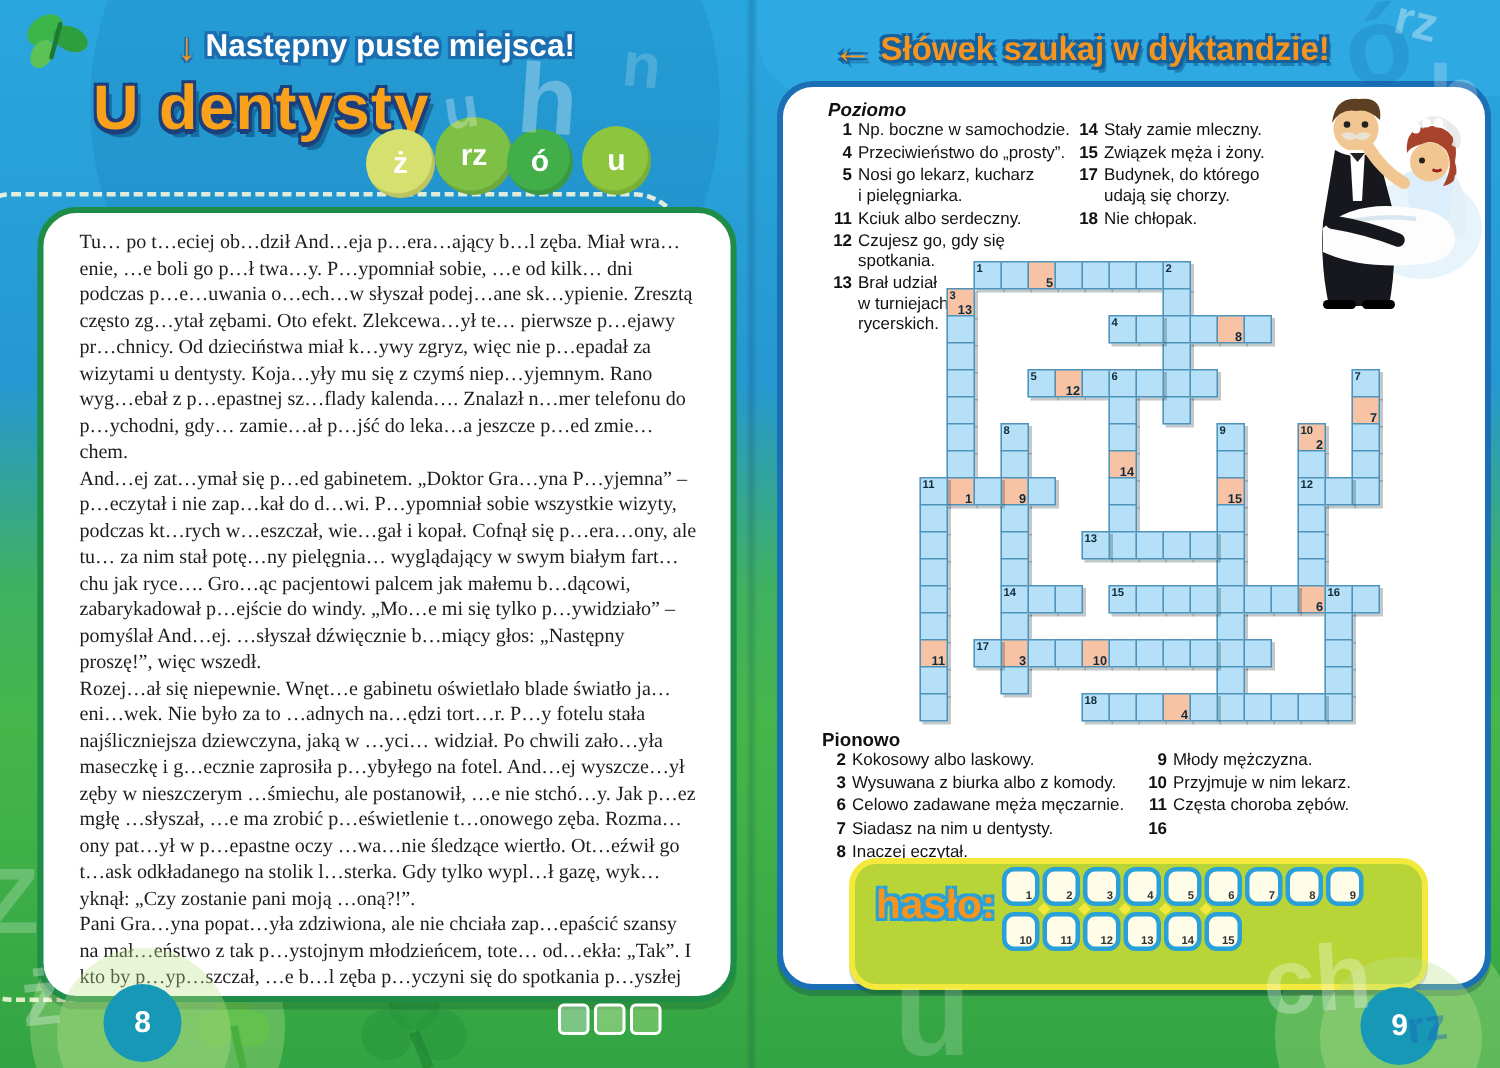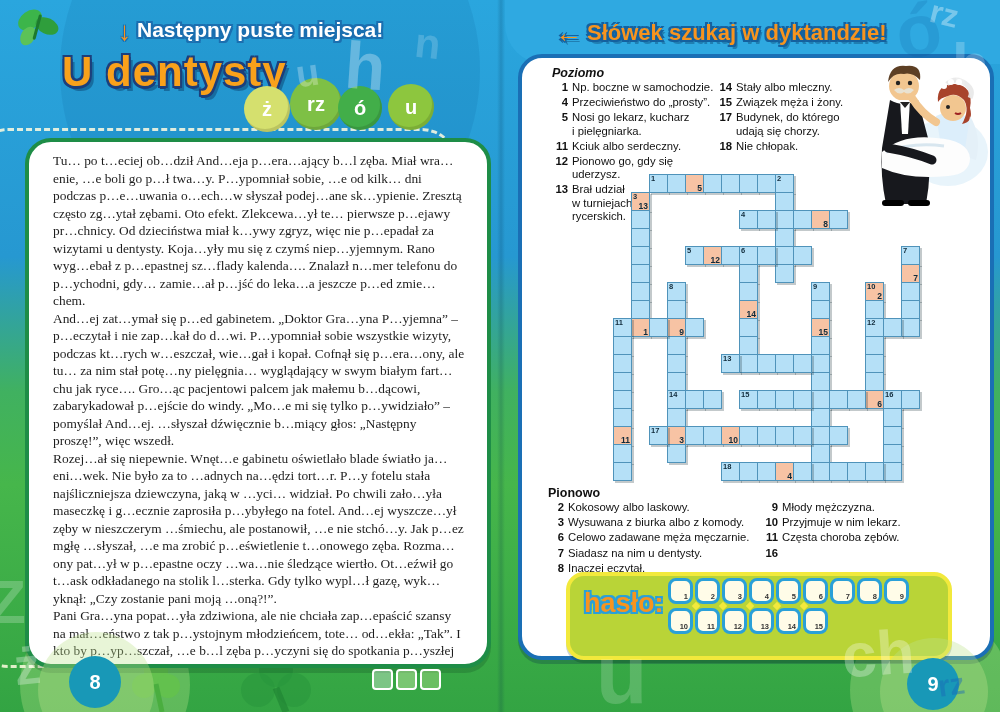--- a/index.html
+++ b/index.html
@@ -134,27 +134,27 @@
 
   <div class="panelR"></div>
 
   <div class="sect" style="left:552px;top:66px;font-style:italic;">Poziomo</div>
   <div class="cluecol" id="across1" style="left:552px;top:81px;width:166px;">
       <div class="clue"><b>1</b><span>Np. boczne w samochodzie.</span></div>
       <div class="clue"><b>4</b><span>Przeciwieństwo do „prosty”.</span></div>
       <div class="clue"><b>5</b><span>Nosi go lekarz, kucharz
 i pielęgniarka.</span></div>
       <div class="clue"><b>11</b><span>Kciuk albo serdeczny.</span></div>
-      <div class="clue"><b>12</b><span>Pionowo go, gdy się uderzysz.</span></div>
+      <div class="clue"><b>12</b><span>Czujesz go, gdy się spotkania.</span></div>
       <div class="clue"><b>13</b><span>Brał udział
 w turniejach
 rycerskich.</span></div>
     </div>
   <div class="cluecol" id="across2" style="left:716px;top:81px;width:152px;">
-      <div class="clue"><b>14</b><span>Stały albo mleczny.</span></div>
+      <div class="clue"><b>14</b><span>Stały zamie mleczny.</span></div>
       <div class="clue"><b>15</b><span>Związek męża i żony.</span></div>
       <div class="clue"><b>17</b><span>Budynek, do którego
 udają się chorzy.</span></div>
       <div class="clue"><b>18</b><span>Nie chłopak.</span></div>
     </div>
 
   <div class="sect" style="left:548px;top:486px;">Pionowo</div>
   <div class="cluecol" id="down1" style="left:548px;top:501px;width:212px;">
       <div class="clue"><b>2</b><span>Kokosowy albo laskowy.</span></div>
       <div class="clue"><b>3</b><span>Wysuwana z biurka albo z komody.</span></div>

